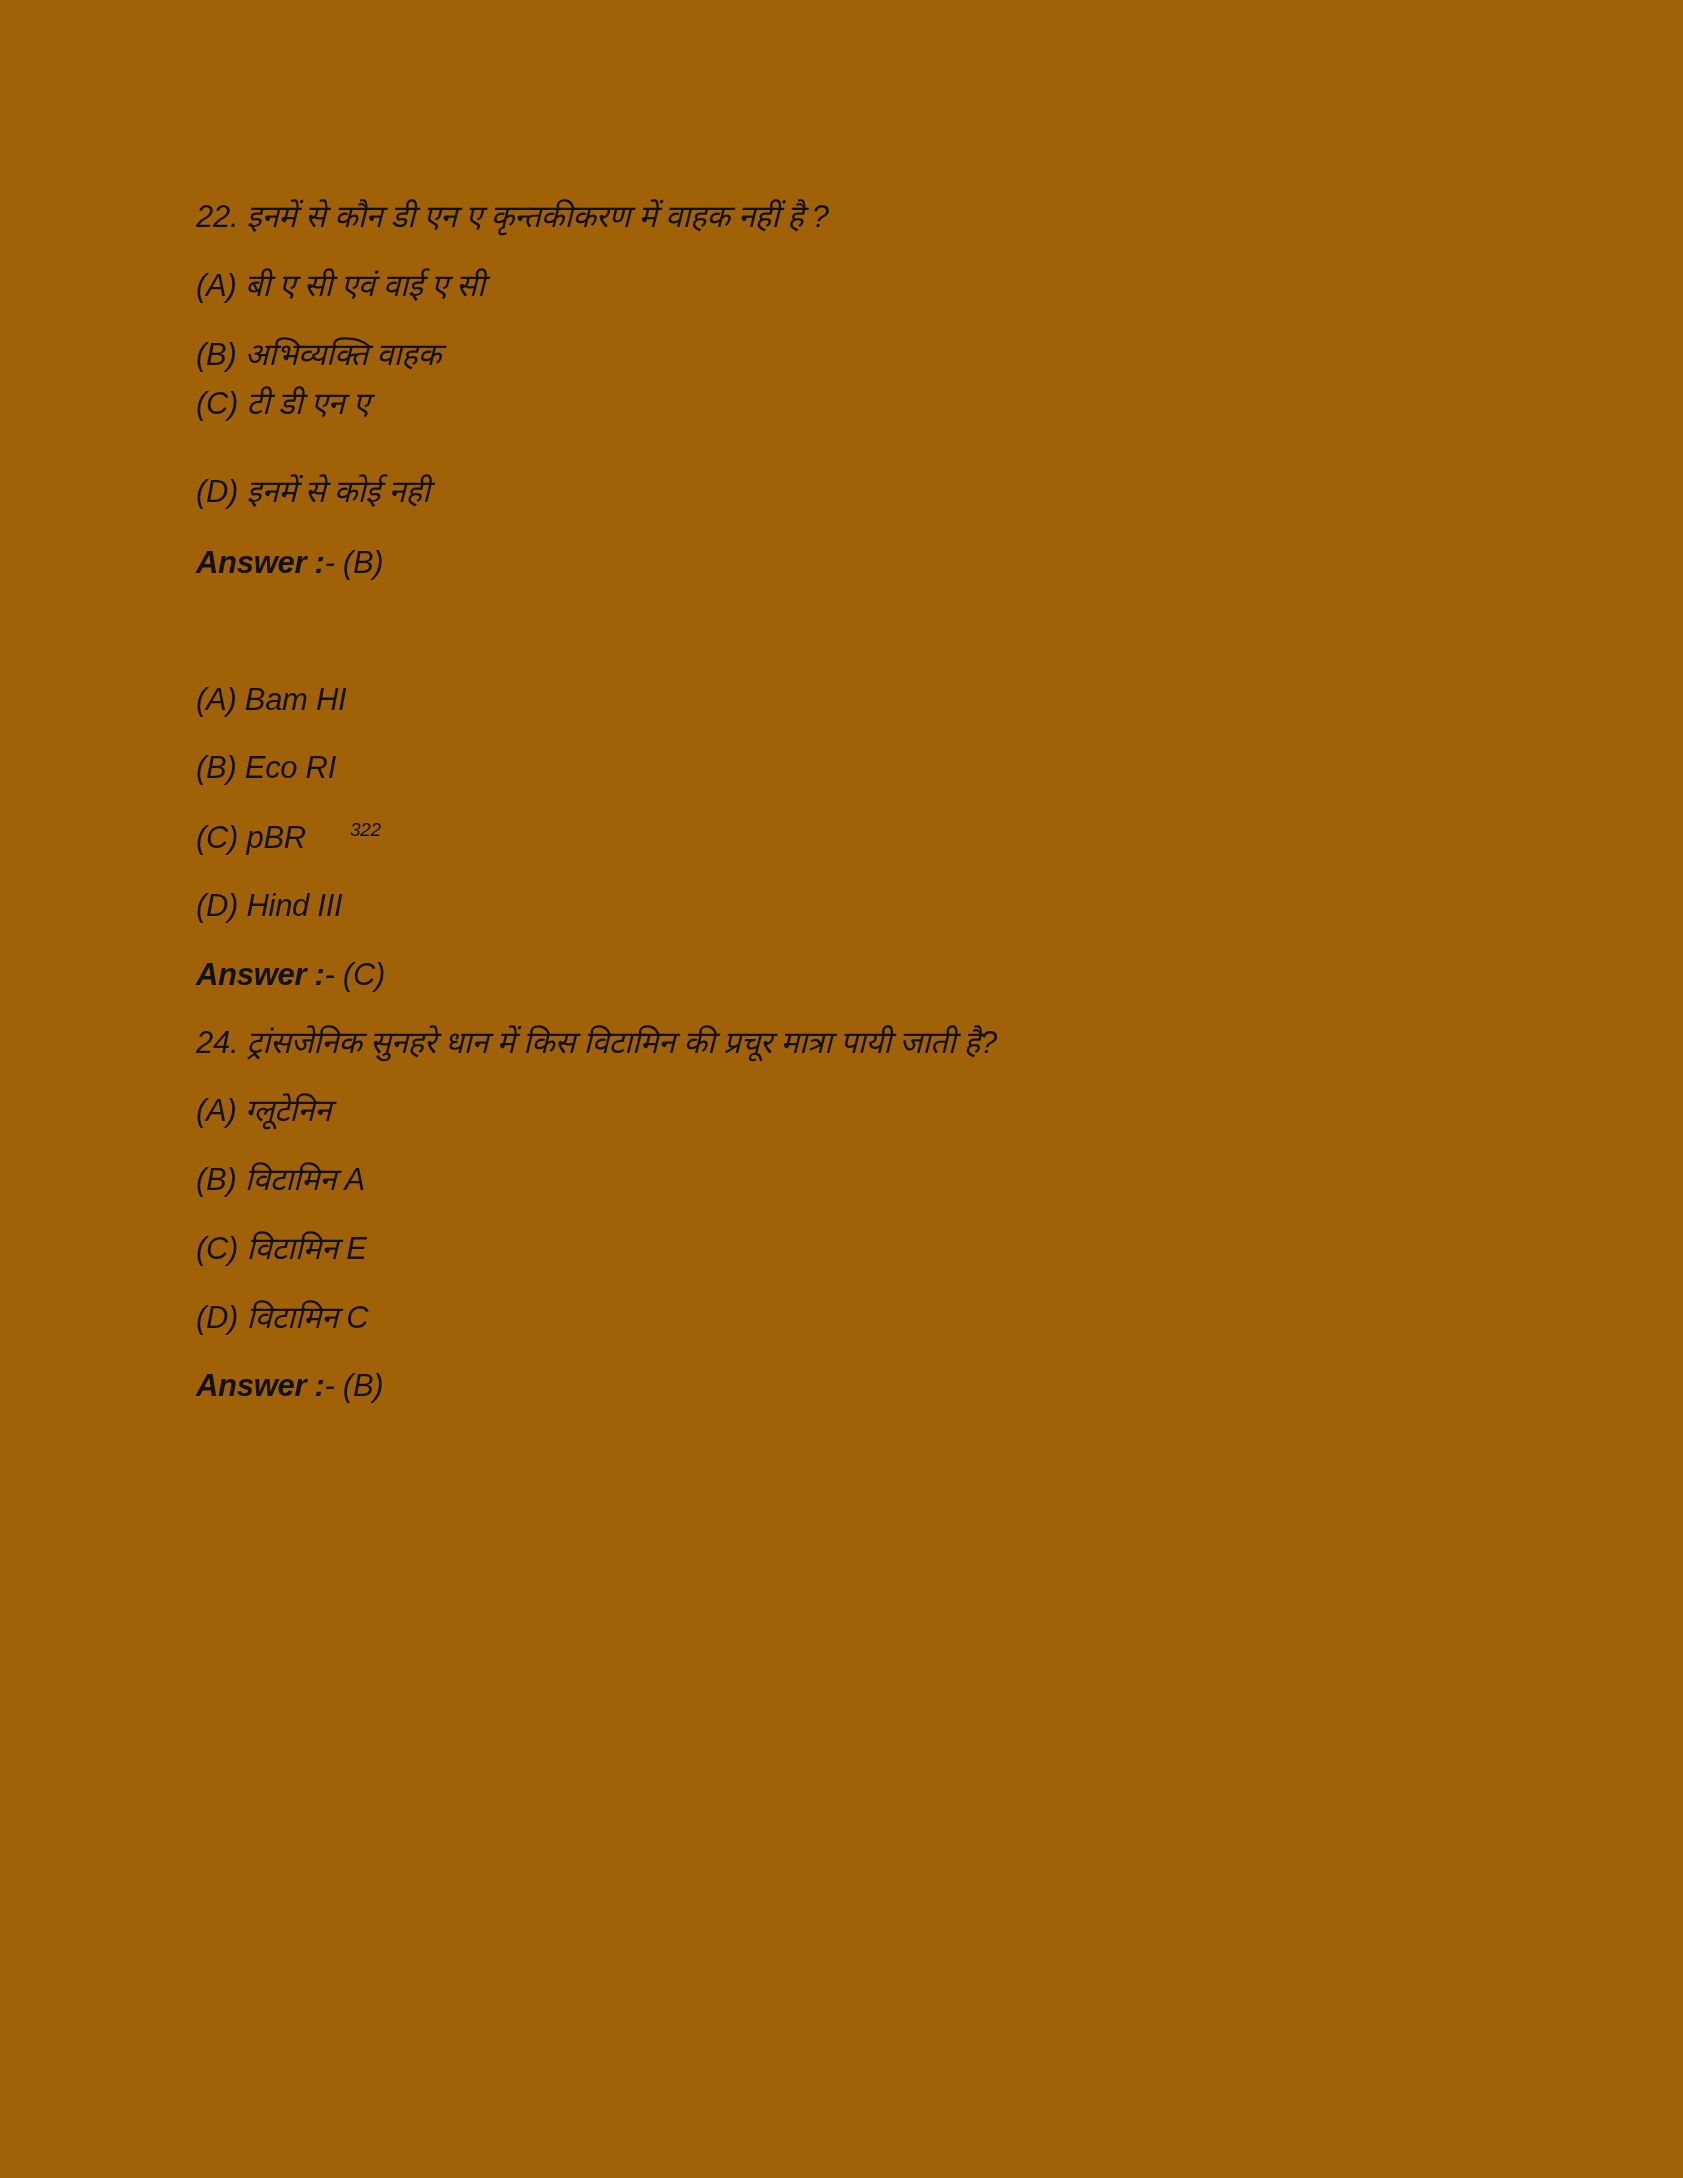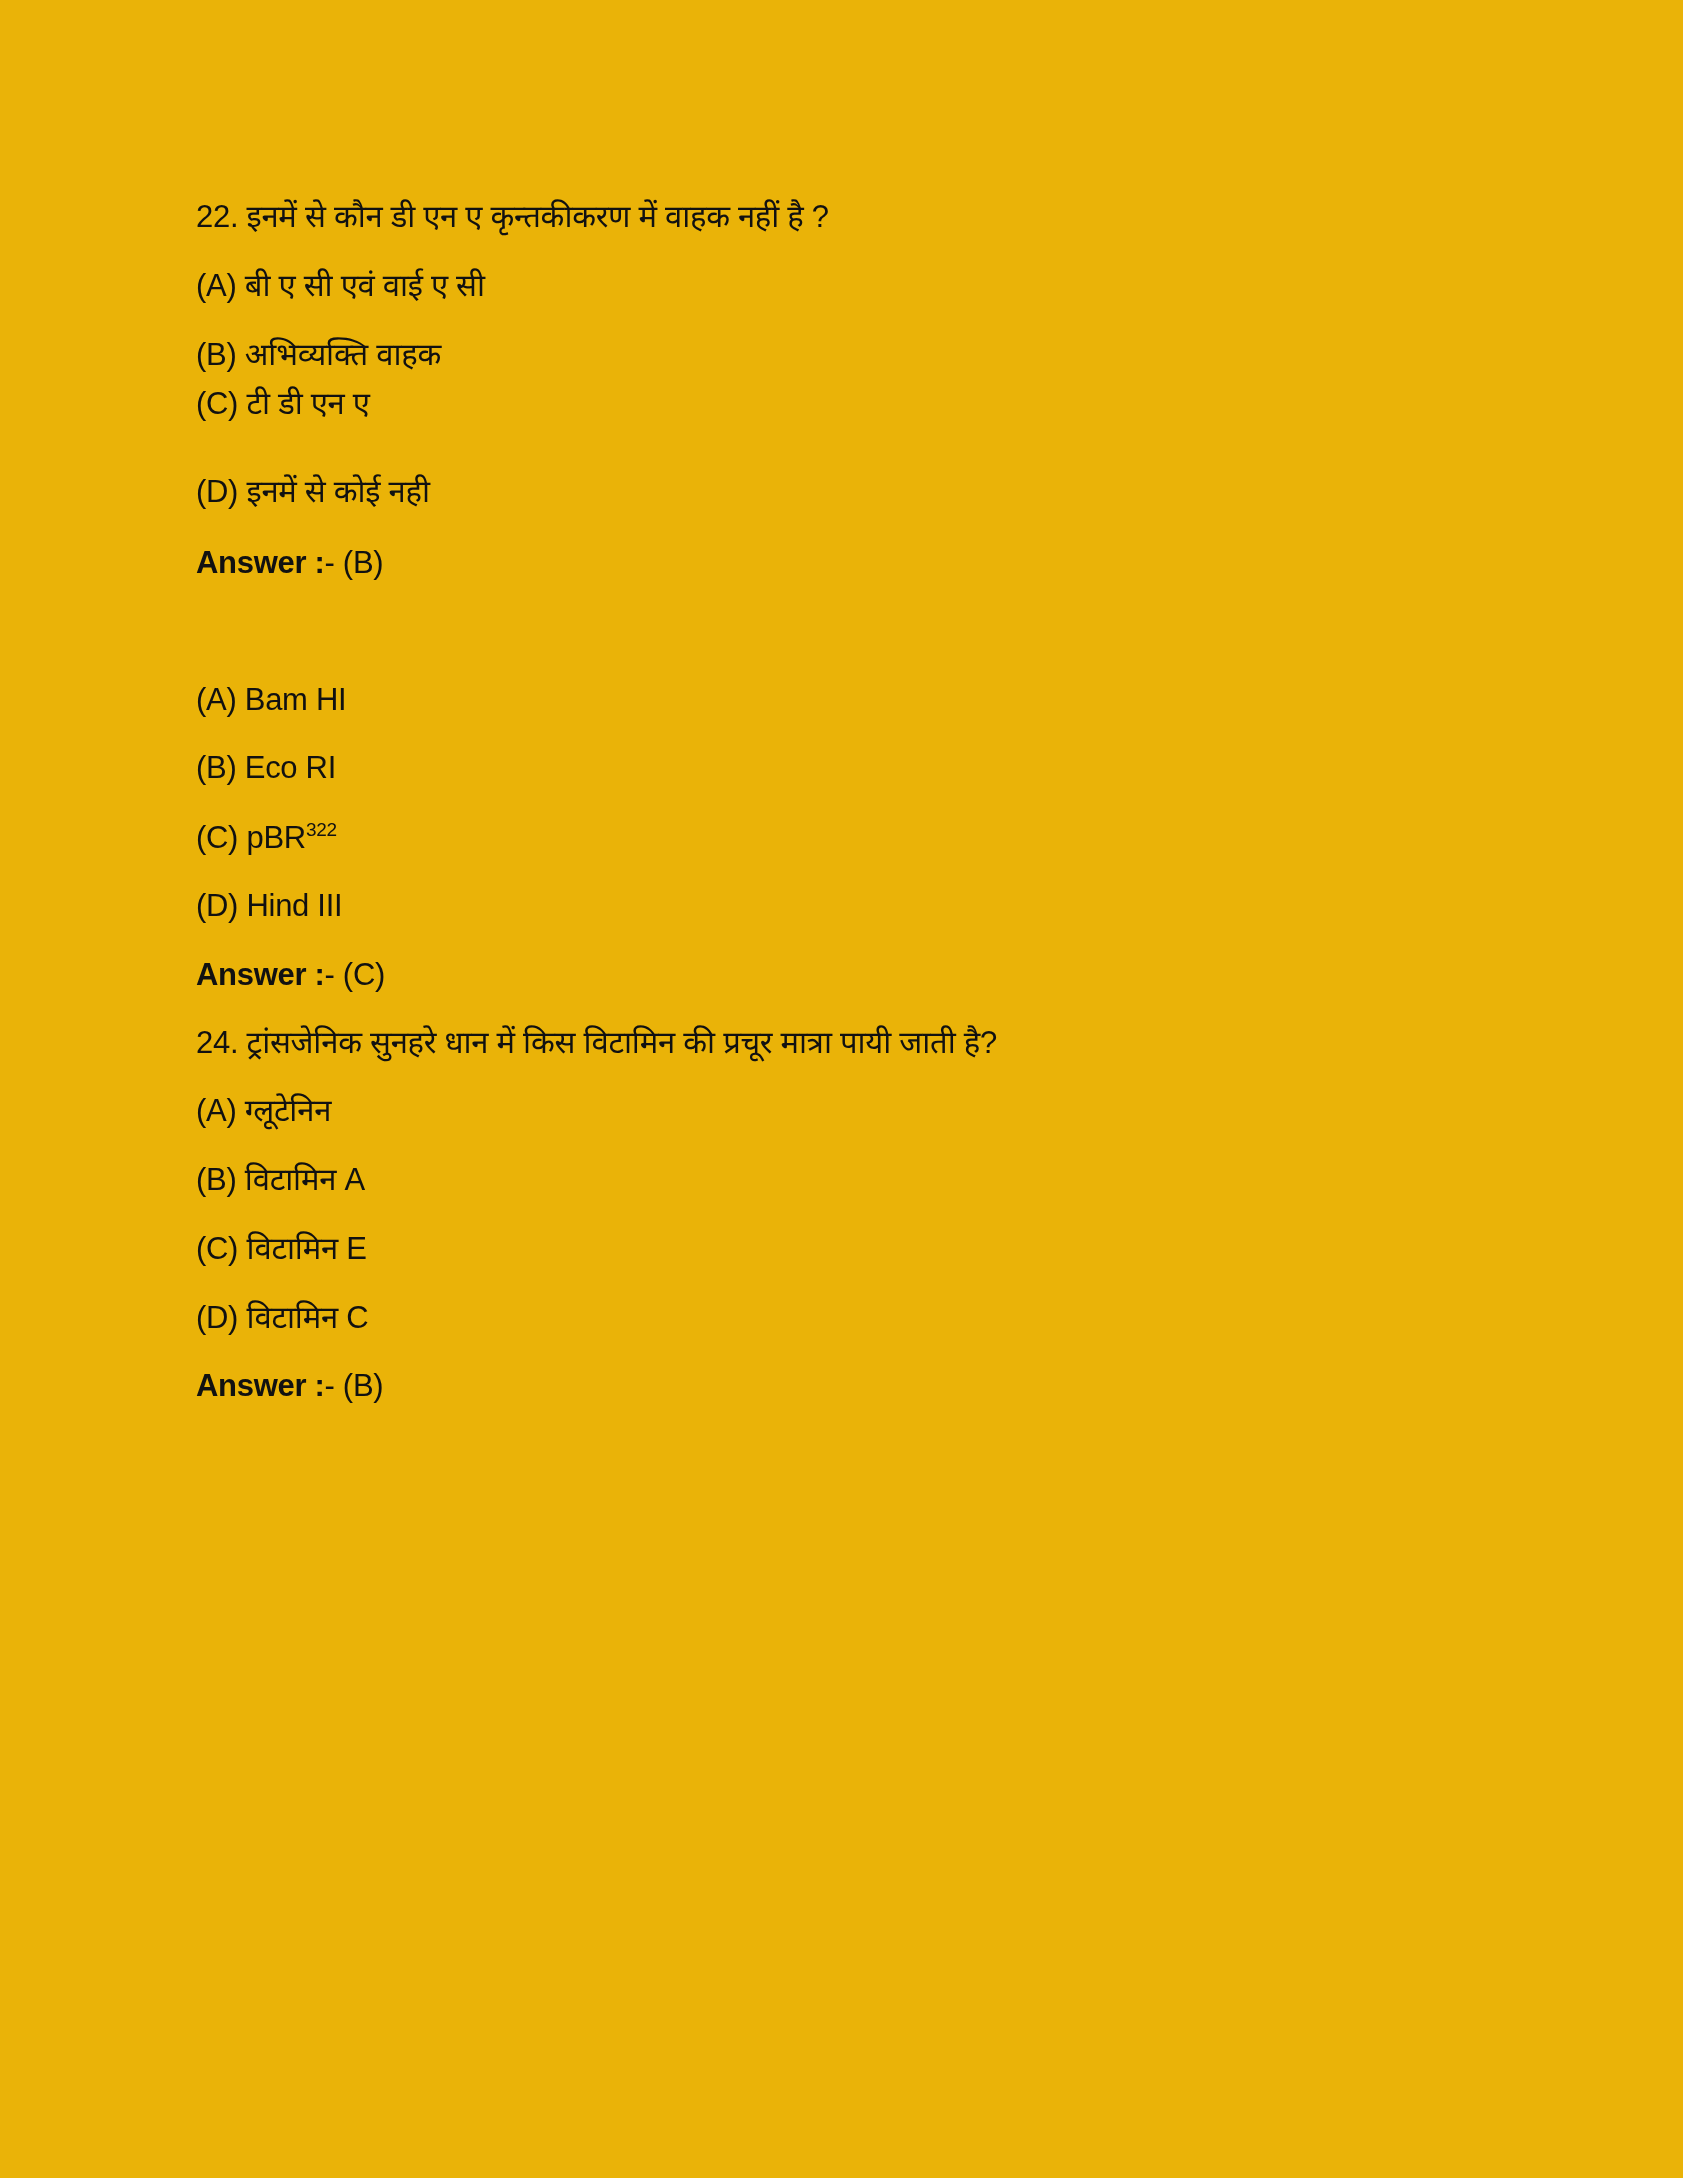--- a/index.html
+++ b/index.html
@@ -1,25 +1,25 @@
 <!DOCTYPE html>
 <html><head>
   <meta charset="utf-8">
   <style>
     html, body { margin: 0; padding: 0; background: #ffffff; }
     body { width: 1683px; height: 2178px; position: relative; overflow: hidden; }
-    .page { position: absolute; left: 0; top: 0; width: 1683px; height: 2178px; background: #eab308; }
+    .page { position: absolute; left: 0; top: 0; width: 1683px; height: 2178px; background: #a16207; font-style: italic; }
     .line {
       position: absolute; left: 196px;
       font-family: "Liberation Sans", "DejaVu Sans", sans-serif;
       font-size: 31px; color: #111; line-height: 40px; height: 40px;
       white-space: nowrap; letter-spacing: -0.3px;
     }
     .ans-label { font-weight: bold; text-align: center; }
-    sup { font-size: 19px; vertical-align: 12px; line-height: 0; }
+    sup { font-size: 19px; vertical-align: 12px; line-height: 0; margin-left: 44px; }
   </style>
 </head>
 <body>
 
 <div class="page">
 
   <div class="line" style="top:197px">
     <span>22.</span>
     <span>इनमें से कौन डी एन ए कृन्तकीकरण में वाहक नहीं है ?</span>
   </div>

